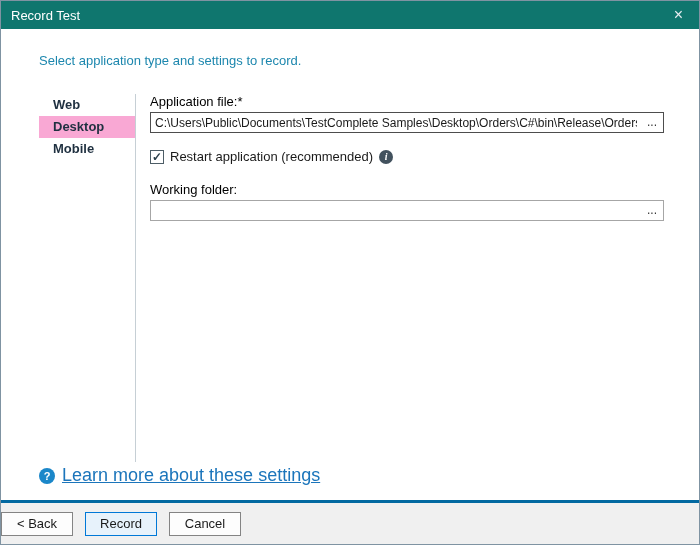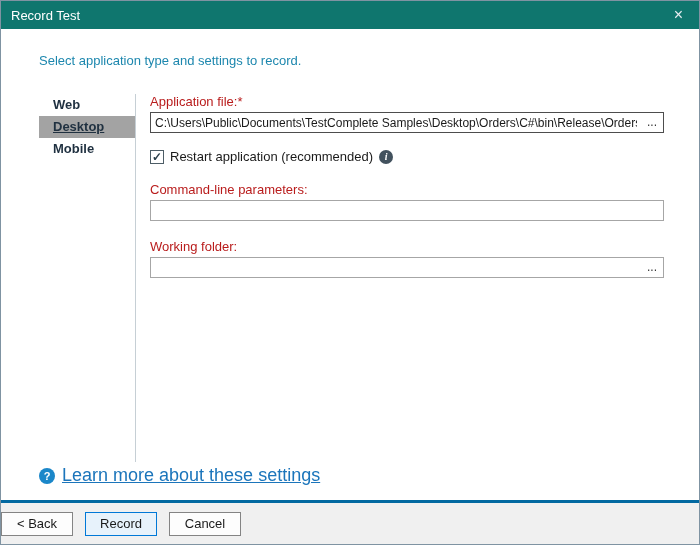--- a/index.html
+++ b/index.html
@@ -59,30 +59,30 @@
   }
   .side-item {
     height: 22px;
     line-height: 22px;
     padding-left: 14px;
     font-size: 13px;
     font-weight: bold;
     color: #1f3040;
     cursor: default;
   }
-  .side-item.selected { background: #a3a3a3; text-decoration: underline; }
+  .side-item.selected { background: #f9a8d4; }
 
   
   .content {
     flex: 1 1 auto;
     padding-left: 14px;
   }
   .field-label {
     font-size: 13px;
-    color: #b91c1c;
+    color: #000000;
     margin-bottom: 3px;
   }
   .input-wrap {
     display: flex;
     border: 1px solid #a6a6a6;
     background: #ffffff;
     height: 21px;
     align-items: stretch;
   }
   .input-wrap.focused { border-color: #4d4d4d; }
@@ -210,26 +210,20 @@
             <button class="browse-btn">...</button>
           </div>
         </div>
 
         <div class="check-row">
           <span class="checkbox">✓</span>
           <span>Restart application (recommended)</span>
           <span class="info-icon">i</span>
         </div>
 
-        <div class="group">
-          <div class="field-label">Command-line parameters:</div>
-          <div class="input-wrap">
-            <input type="text" value="" style="">
-          </div>
-        </div>
 
         <div class="group">
           <div class="field-label">Working folder:</div>
           <div class="input-wrap">
             <input type="text" value="" style="">
             <button class="browse-btn">...</button>
           </div>
         </div>
 
       </div>

